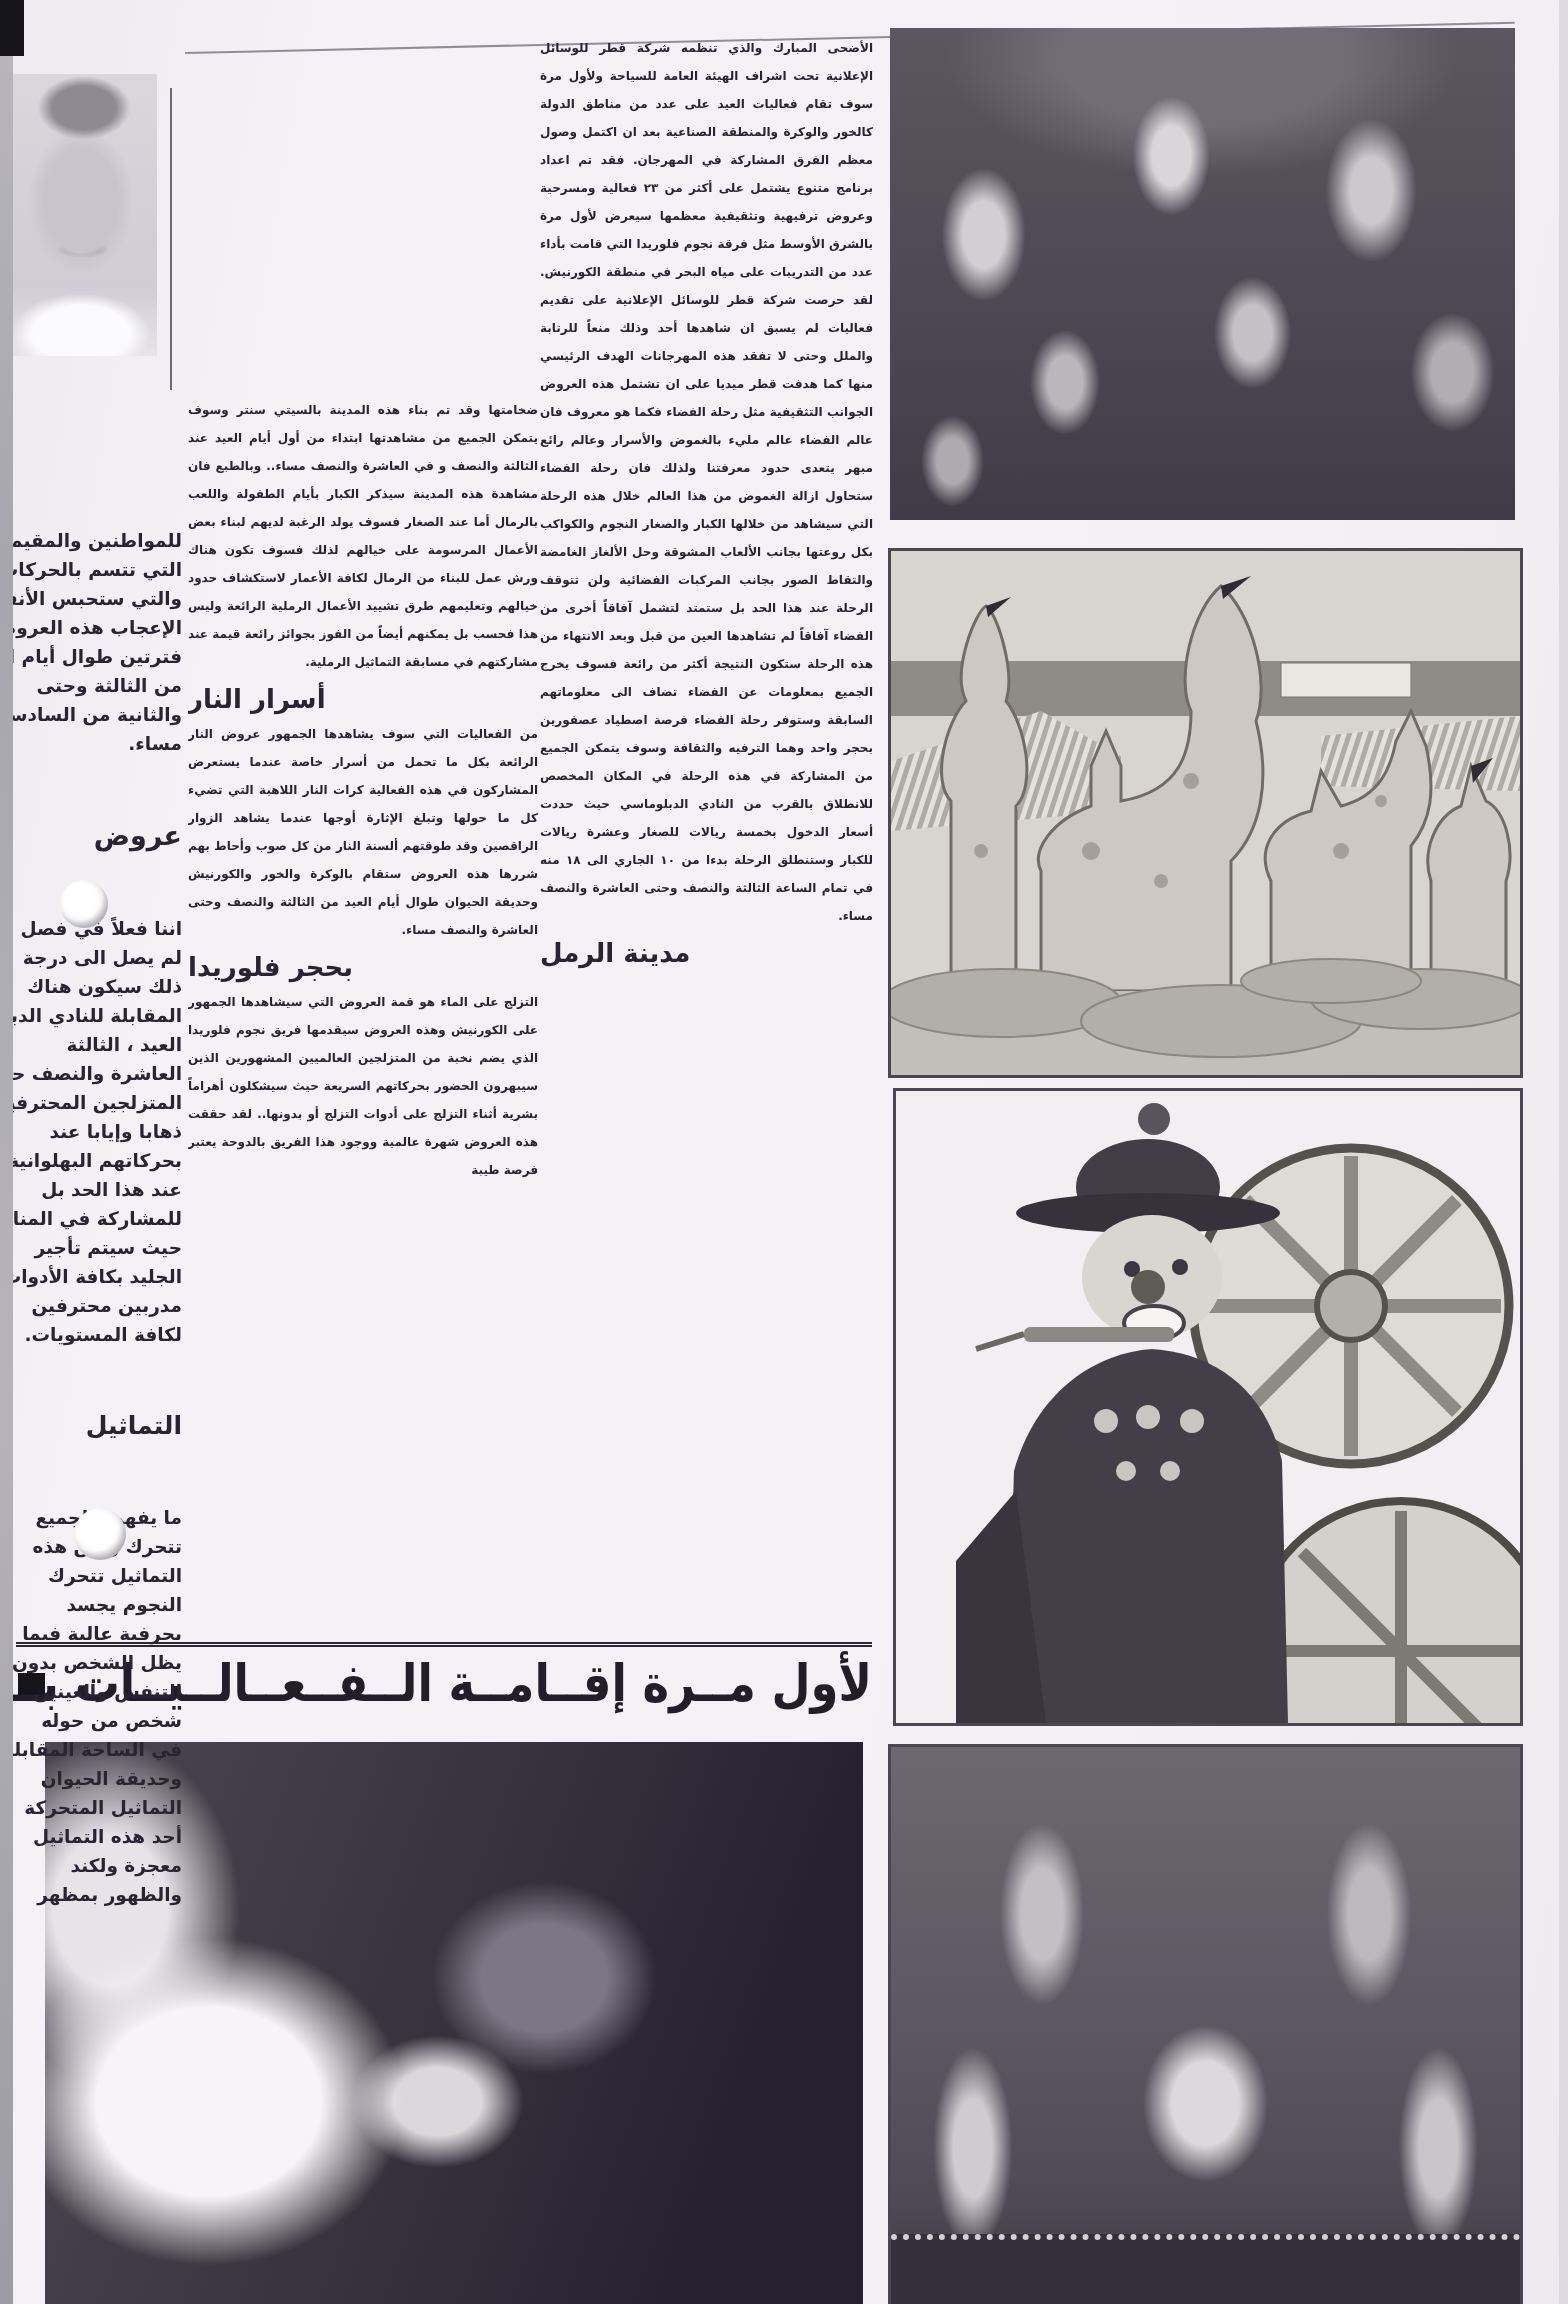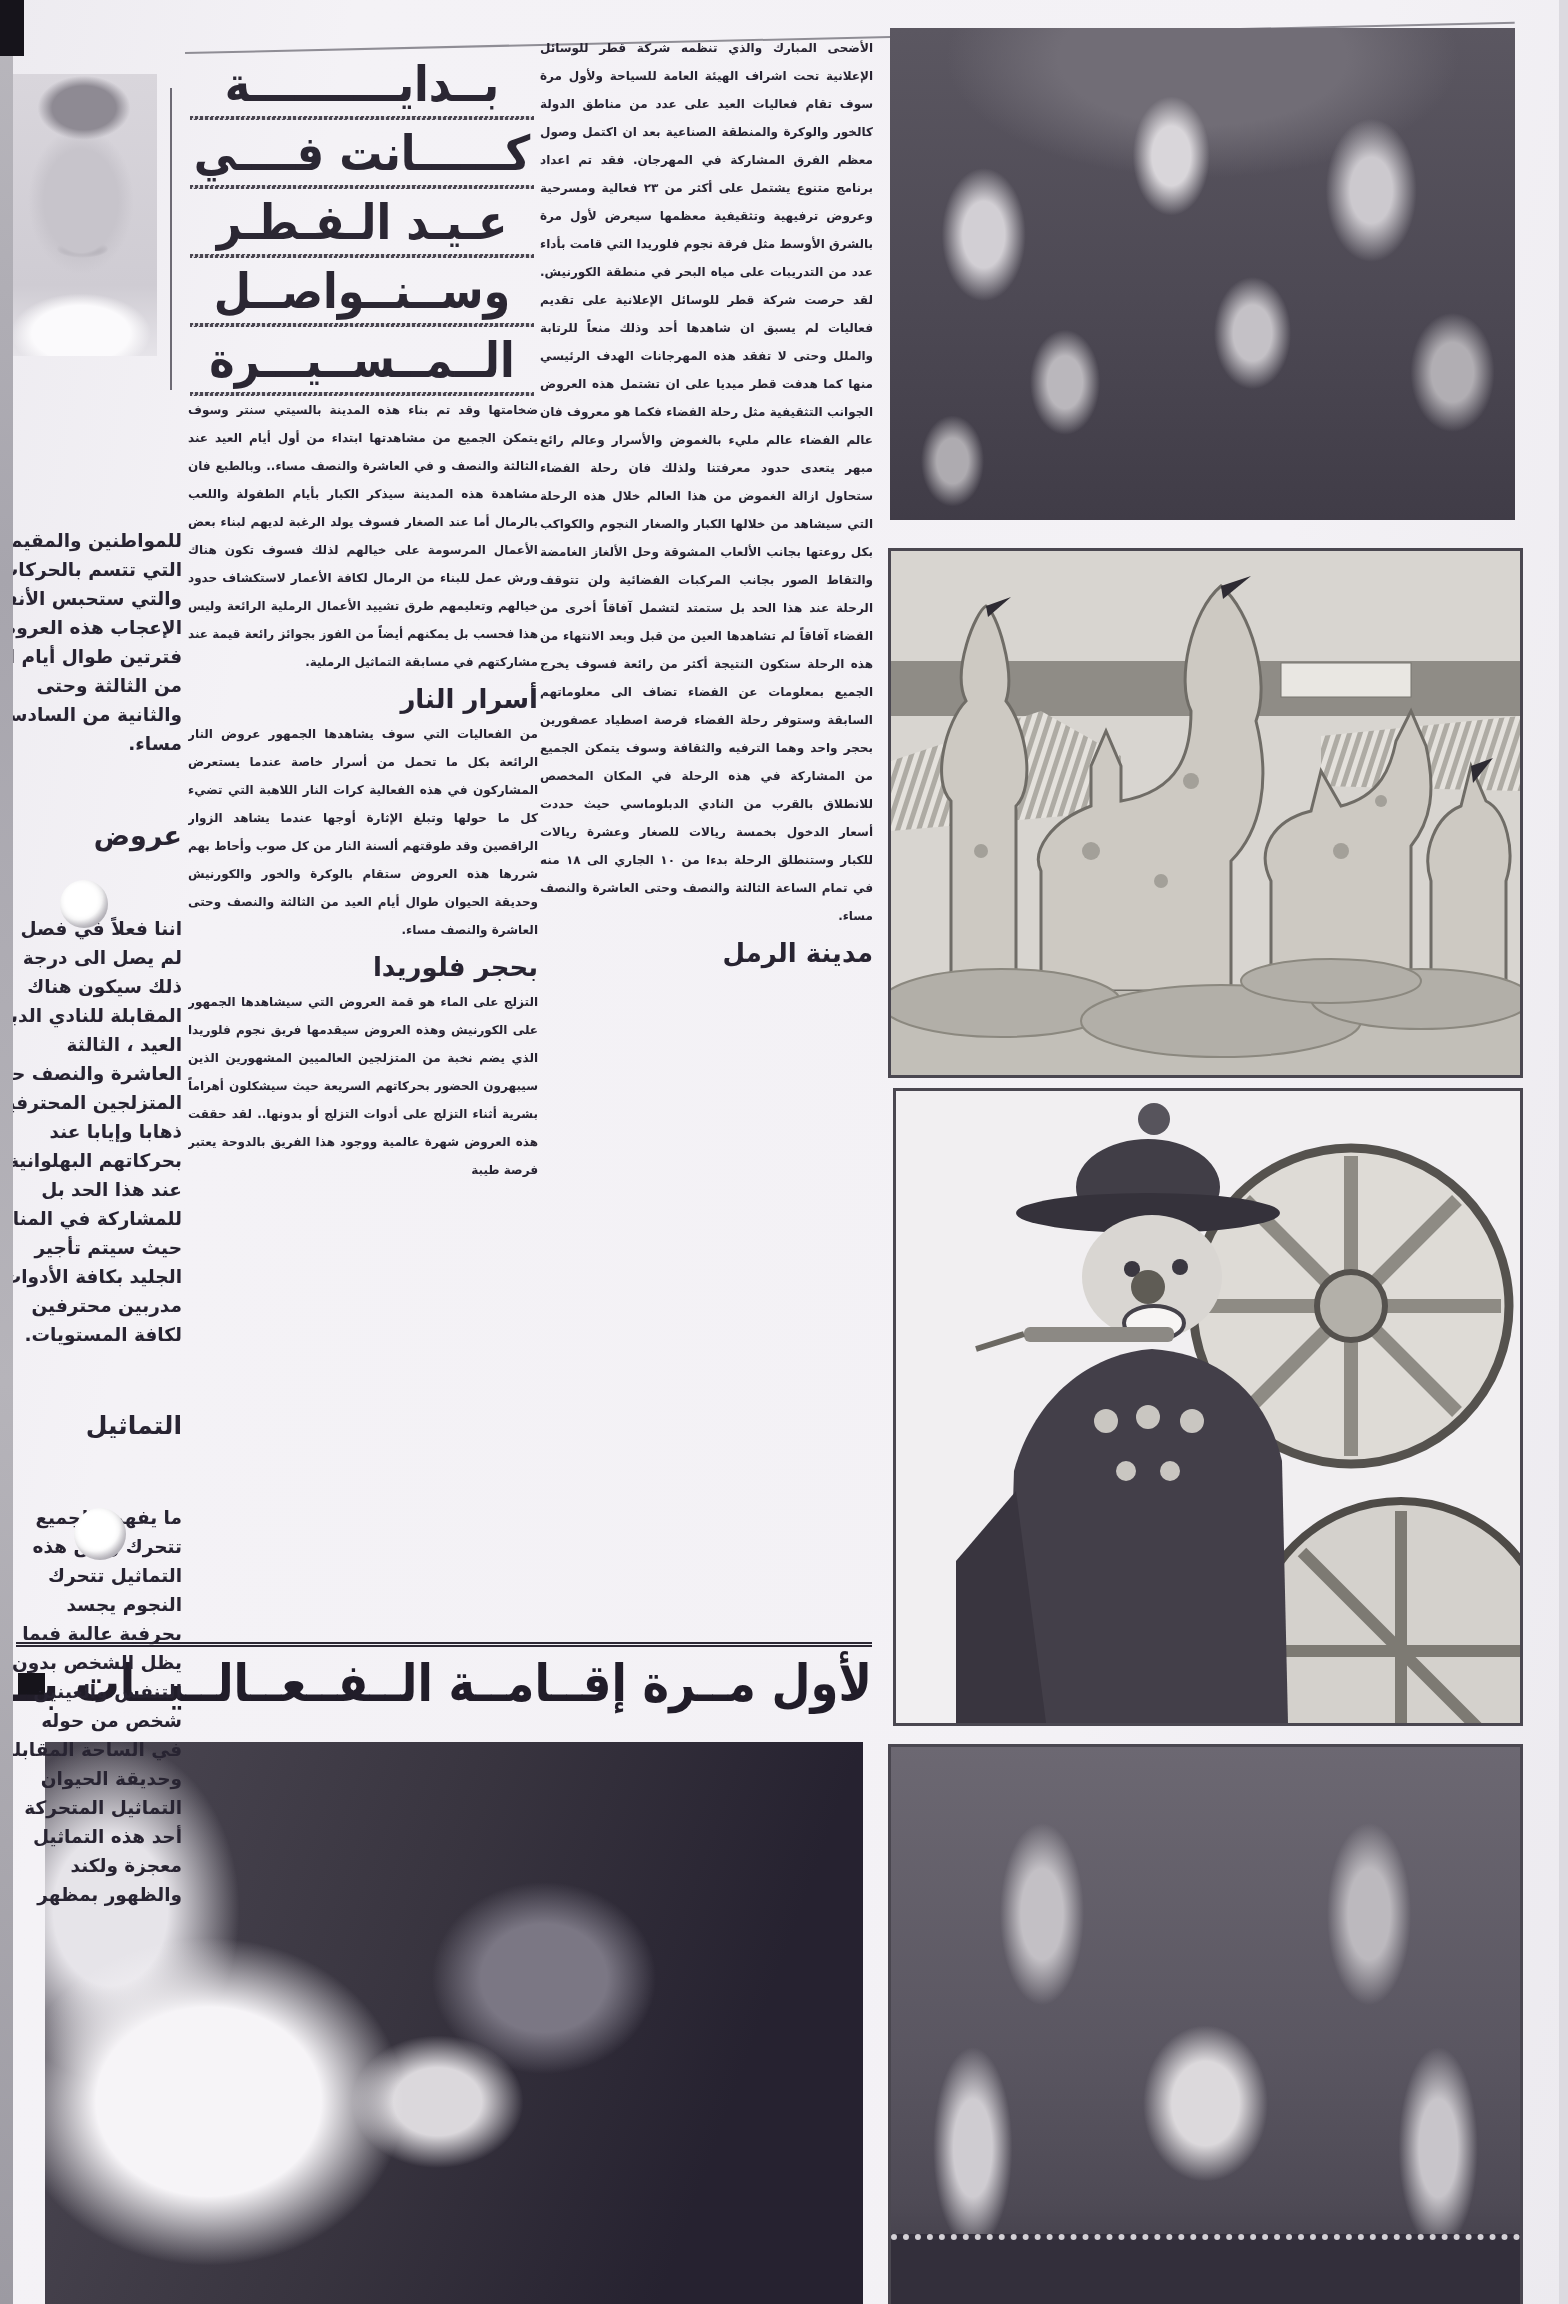--- a/index.html
+++ b/index.html
@@ -42,21 +42,21 @@
   .leftcol{position:absolute;left:-56px;top:468px;width:238px;text-align:right;
         font-size:18.5px;line-height:29px;font-weight:bold;white-space:pre;z-index:1;}
   .lc-head{font-size:27px;line-height:40px;padding-left:28px;}
   .lc-head2{font-size:25px;line-height:38px;}
 
   
   .colA{position:absolute;left:188px;top:396px;width:350px;height:1244px;overflow:hidden;}
   .colB{position:absolute;left:540px;top:34px;width:333px;height:1624px;overflow:hidden;}
   .colA p,.colB p{margin:0 0 2px 0;font-size:12px;line-height:28px;font-weight:700;
         text-align:justify;text-align-last:right;}
-  .colA h3,.colB h3{margin:8px 0 6px 0;font-size:26px;text-align:right;font-weight:bold;}
+  .colA h3,.colB h3{margin:8px 0 6px 0;font-size:26px;text-align:left;font-weight:bold;}
   .colA p:first-child{border-top:0;}
 
   
   .banner{position:absolute;left:16px;top:1642px;width:856px;padding-top:10px;
         border-top:5px double #2c2834;}
   .banner-text{font-size:45px;font-weight:bold;white-space:nowrap;text-align:center;
         transform:scaleY(1.15);color:#211d29;}
   .banner-bullet{position:absolute;left:2px;top:26px;width:27px;height:27px;background:#16141b;}
 
   
@@ -100,32 +100,20 @@
   <div class="scan-strip-left"></div>
   <div class="scan-strip-right"></div>
   <div class="corner-mark"></div>
   <div class="top-rule"></div>
   <div class="hole hole1"></div>
   <div class="hole hole2"></div>
 
   <div class="portrait"></div>
   <div class="portrait-rule"></div>
 
-  <div class="headline">
-    <div class="hl-line">بــدايــــــــــة</div>
-    <div class="hl-rule"></div>
-    <div class="hl-line">كــــــانت فــــي</div>
-    <div class="hl-rule"></div>
-    <div class="hl-line">عـيـد الـفـطـر</div>
-    <div class="hl-rule"></div>
-    <div class="hl-line">وســنــواصــل</div>
-    <div class="hl-rule"></div>
-    <div class="hl-line">الــمــســيـــرة</div>
-    <div class="hl-rule"></div>
-  </div>
 
   <div class="leftcol">
     <div>للمواطنين والمقيمين
 التي تتسم بالحركات
 والتي ستحبس الأنفاس
 الإعجاب هذه العروض
 فترتين طوال أيام العيد
 من الثالثة وحتى
 والثانية من السادسة
 مساء.</div>

